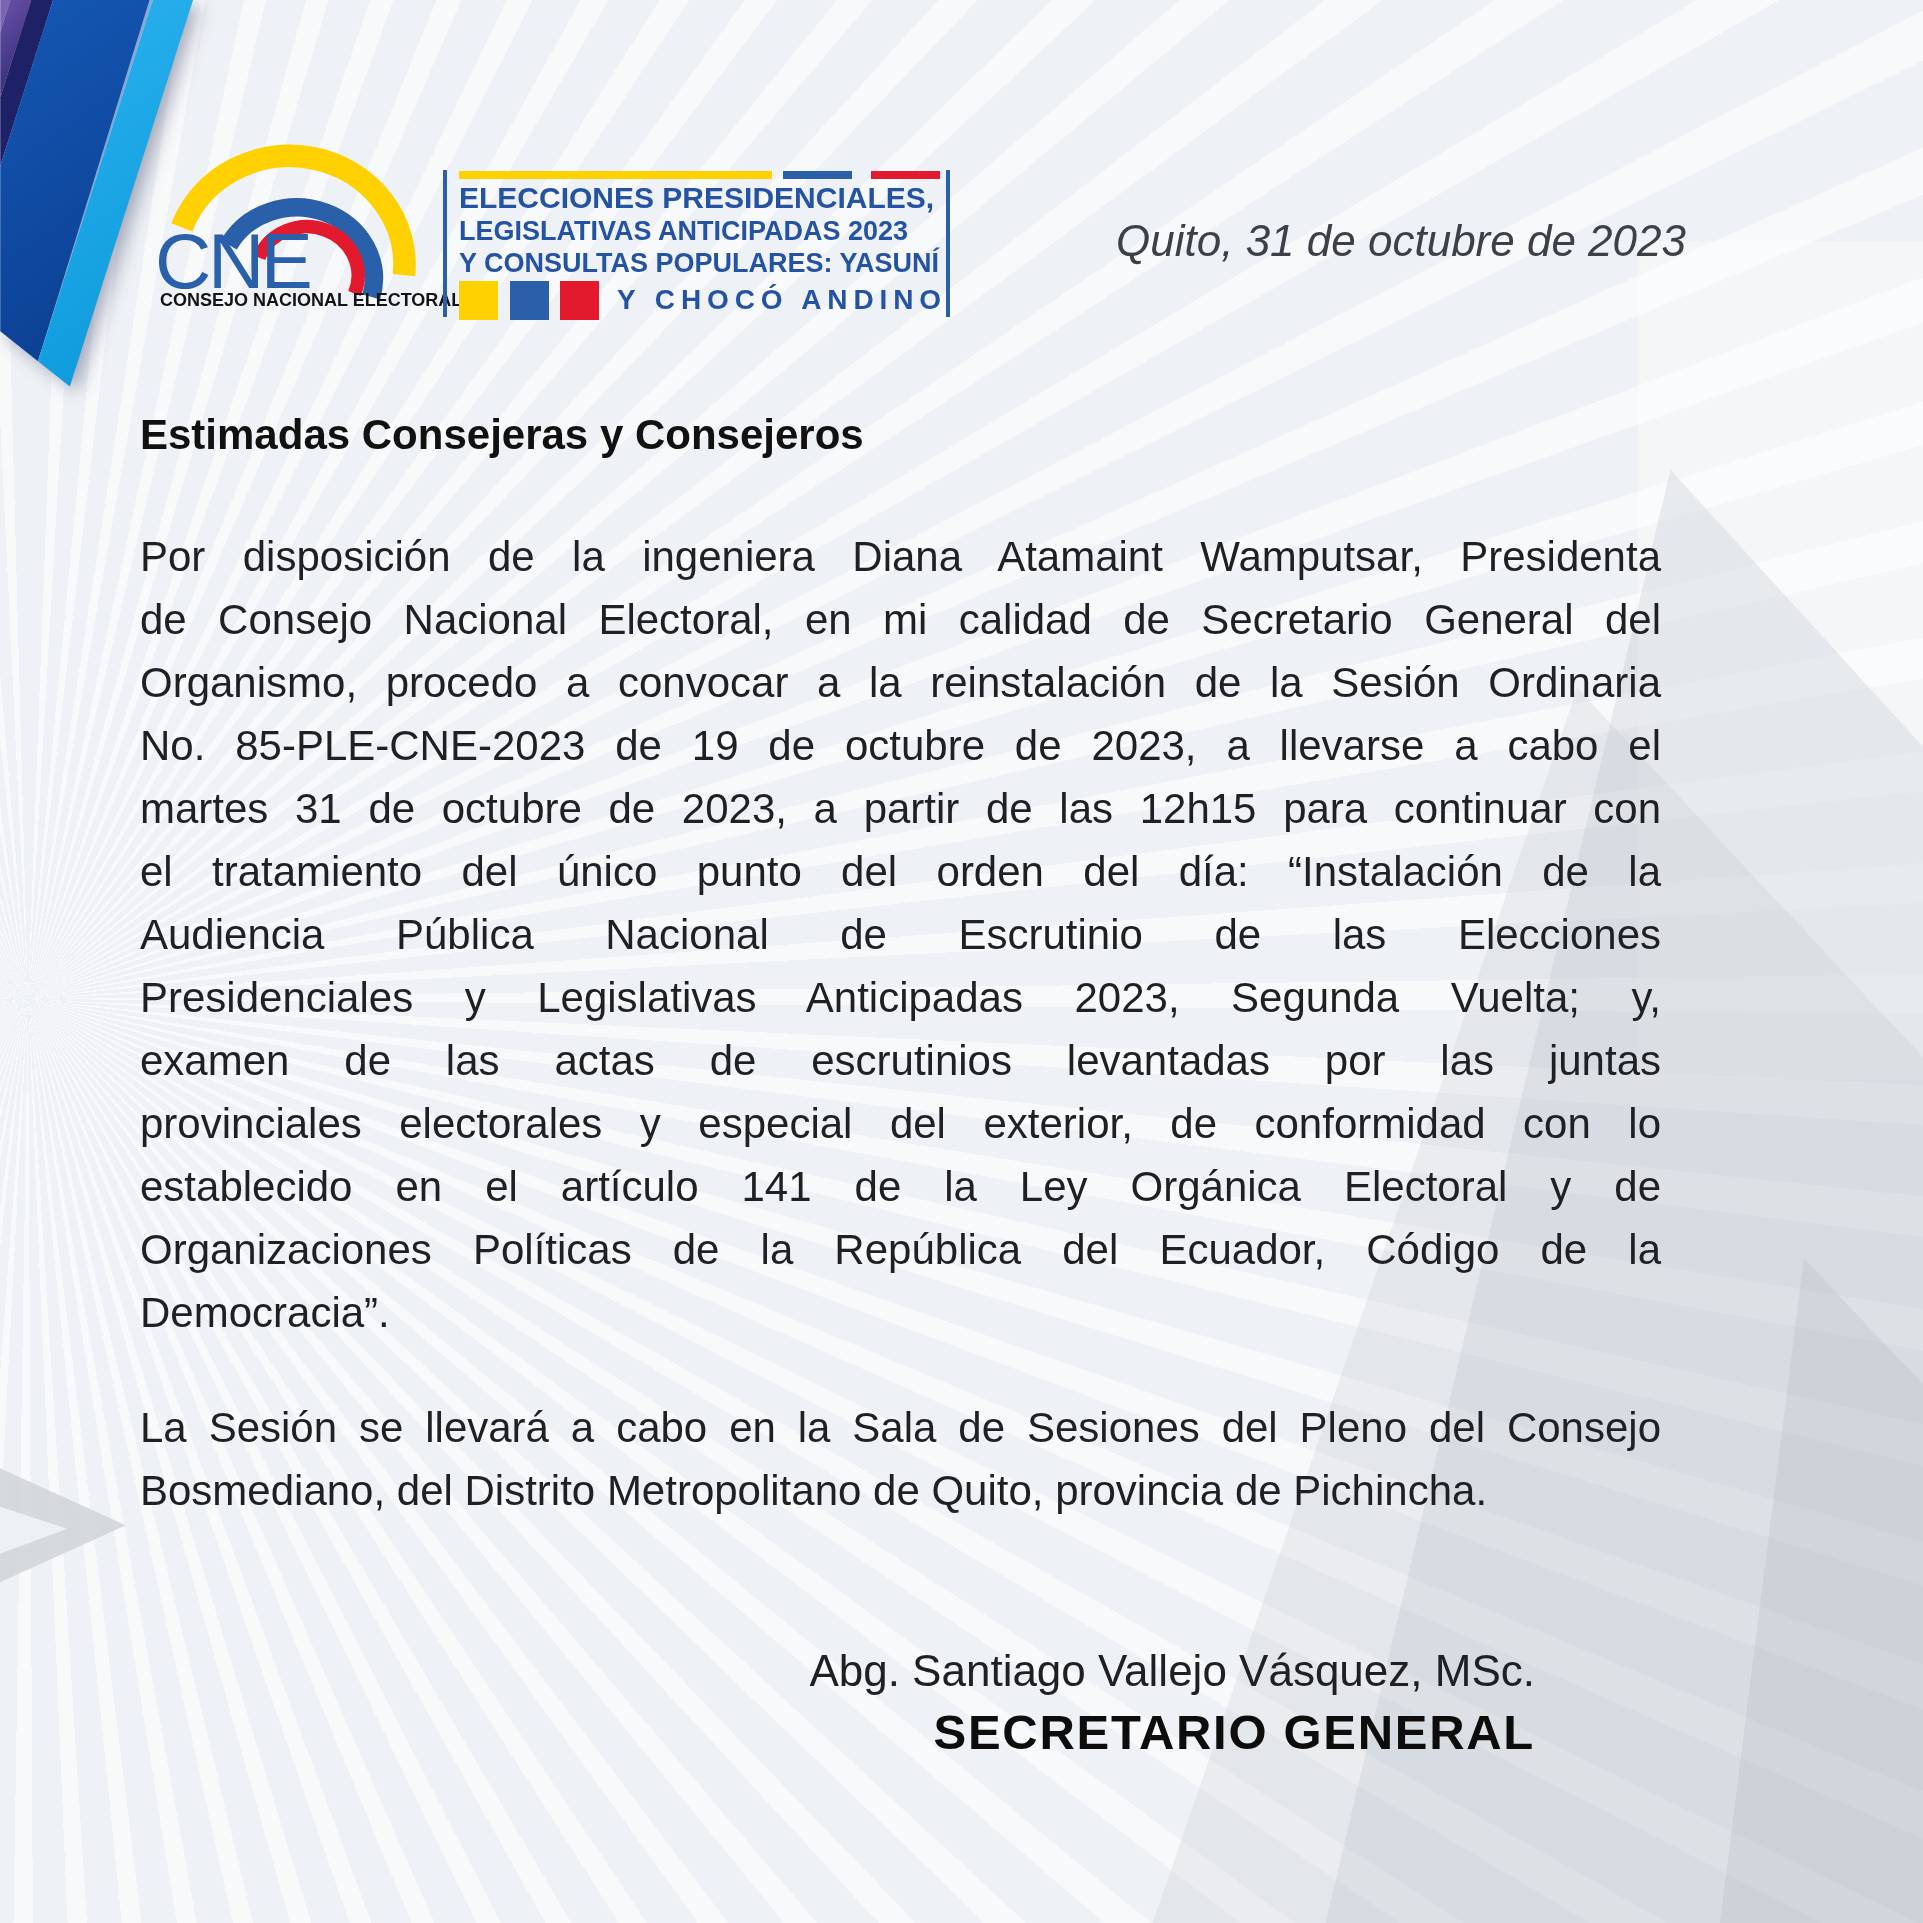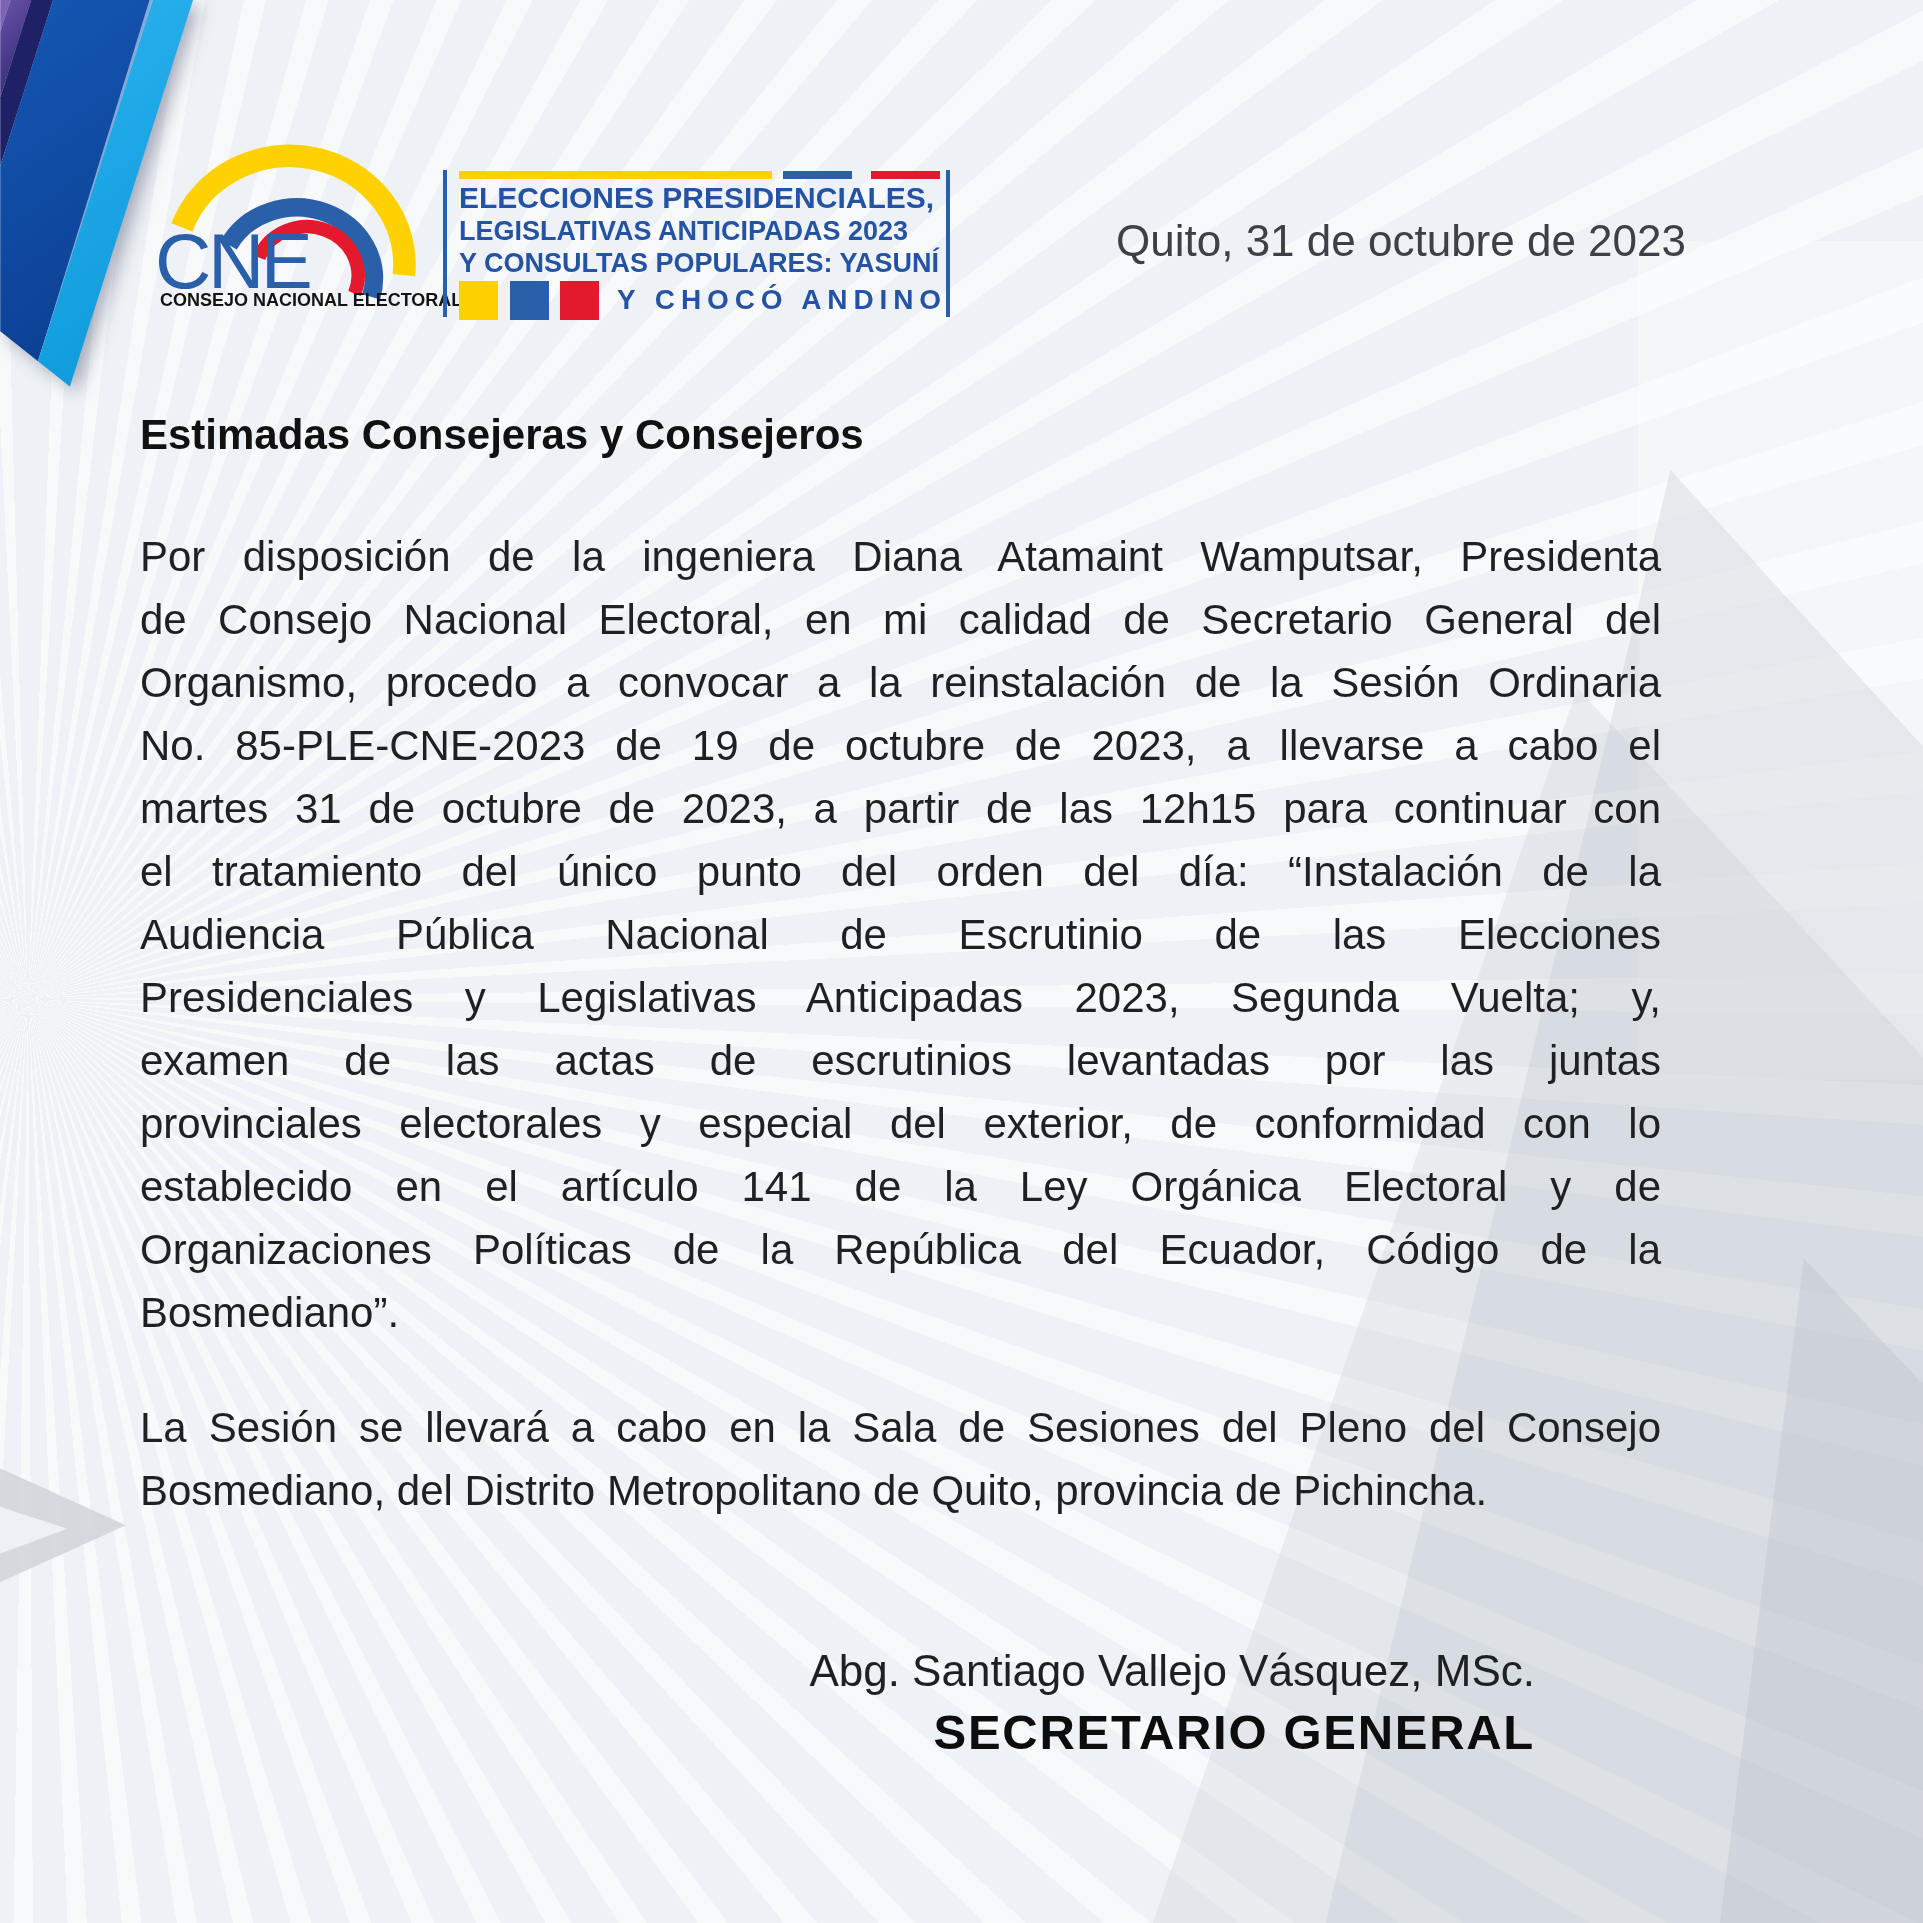--- a/index.html
+++ b/index.html
@@ -50,21 +50,21 @@
   .banner-l3{top:79px;font-size:27px;}
   .banner-l4{top:112px;height:40px;display:flex;align-items:center;}
   .sq{width:39px;height:39px;margin-right:11.7px;flex:0 0 auto;}
   .sq.y{background:var(--yellow,#ffd100);}
   .sq.b{background:var(--blue,#2a5fa9);}
   .sq.r{background:var(--red,#e3192d);margin-right:0;}
   .banner-l4-text{margin-left:auto;font-size:28px;font-weight:bold;
     letter-spacing:5.9px;color:var(--banner-text,#2553a4);}
   .date{
     position:absolute;top:216px;right:237px;
-    font-size:44px;color:var(--date-text,#3c4047);
+    font-size:44px;font-style:italic;color:var(--date-text,#3c4047);
     white-space:nowrap;
   }
   
   .salutation{
     position:absolute;left:140px;top:411px;
     font-size:42px;font-weight:bold;color:#111;white-space:nowrap;
   }
   .para{position:absolute;left:140px;width:1521px;font-size:42px;line-height:63px;}
   .para-1{top:525px;}
   .para-2{top:1396px;}
@@ -154,21 +154,21 @@
     <div class="tline just">Organismo, procedo a convocar a la reinstalación de la Sesión Ordinaria</div>
     <div class="tline just">No. 85-PLE-CNE-2023 de 19 de octubre de 2023, a llevarse a cabo el</div>
     <div class="tline just">martes 31 de octubre de 2023, a partir de las 12h15 para continuar con</div>
     <div class="tline just">el tratamiento del único punto del orden del día: “Instalación de la</div>
     <div class="tline just">Audiencia Pública Nacional de Escrutinio de las Elecciones</div>
     <div class="tline just">Presidenciales y Legislativas Anticipadas 2023, Segunda Vuelta; y,</div>
     <div class="tline just">examen de las actas de escrutinios levantadas por las juntas</div>
     <div class="tline just">provinciales electorales y especial del exterior, de conformidad con lo</div>
     <div class="tline just">establecido en el artículo 141 de la Ley Orgánica Electoral y de</div>
     <div class="tline just">Organizaciones Políticas de la República del Ecuador, Código de la</div>
-    <div class="tline">Bosmediano”.</div>
+    <div class="tline">Democracia”.</div>
   </div>
 
 <div class="para para-2">
     <div class="tline just">La Sesión se llevará a cabo en la Sala de Sesiones del Pleno del Consejo</div>
     <div class="tline">Bosmediano, del Distrito Metropolitano de Quito, provincia de Pichincha.</div>
   </div>
 
 <div class="signature">
   <div class="sig-name">Abg. Santiago Vallejo Vásquez, MSc.</div>
   <div class="sig-title">SECRETARIO GENERAL</div>

